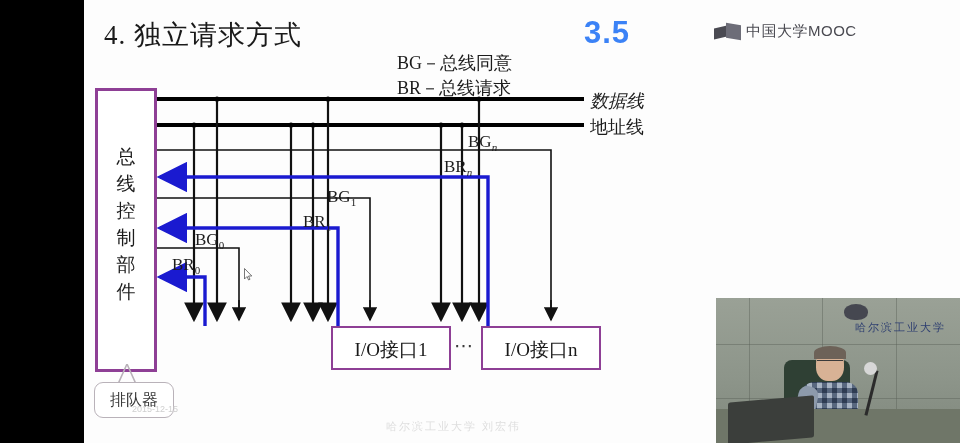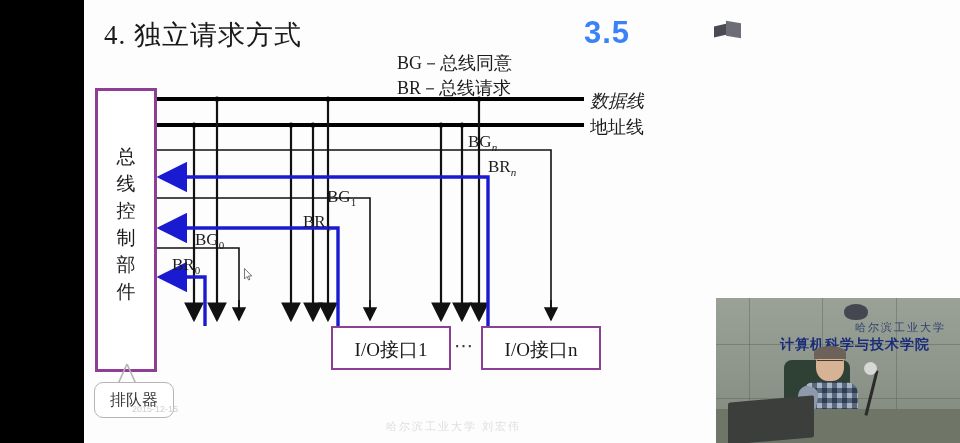--- a/index.html
+++ b/index.html
@@ -48,21 +48,21 @@
 
   
   .wl{font-size:17px;color:#1c1c1c;}
   .wl sub{font-size:11px;}
   .wl i{font-style:italic;}
   #bg0{left:111px;top:231px;}
   #br0{left:88px;top:256px;}
   #bg1{left:243px;top:188px;}
   #br1{left:219px;top:213px;text-align:center;}
   #bgn{left:384px;top:133px;}
-  #brn{left:360px;top:158px;margin-left:44px;}
+  #brn{left:360px;top:158px;}
 
   #footer{left:302px;top:421px;font-size:11px;color:#dedede;font-family:"Liberation Sans",sans-serif;letter-spacing:2px;}
 
   svg#wires{position:absolute;left:0;top:0;width:876px;height:443px;pointer-events:none;}
 
   
   #cursor{position:absolute;left:160px;top:268px;width:9px;height:13px;}
 
   
   #video{position:absolute;left:632px;top:298px;width:290px;height:145px;overflow:hidden;background:#8e9187;}
@@ -93,20 +93,21 @@
   <div id="slide">
 
     <div class="t" id="title">4. 独立请求方式</div>
     <div class="t" id="sect">3.5</div>
 
     <div id="mooc">
       <span class="bk">
           <i class="a"></i>
           <i class="b"></i>
         </span>
+      <span class="lbl">中国大学MOOC</span>
     </div>
 
     <div class="t" id="lg2">BR－总线请求</div>
     <div class="t" id="lg1">BG－总线同意</div>
 
     <div class="t" id="dl">数据线</div>
     <div class="t" id="al">地址线</div>
 
     <svg id="wires" viewBox="0 0 876 443">
       <defs>
@@ -210,21 +211,20 @@
     <div id="video">
       <div id="vwall"></div>
       <div class="seam" style="left:33px;top:0;width:1px;height:145px;"></div>
       <div class="seam" style="left:106px;top:0;width:1px;height:145px;"></div>
       <div class="seam" style="left:180px;top:0;width:1px;height:145px;"></div>
 
       <div class="seam" style="left:0;top:46px;width:290px;height:1px;"></div>
       <div class="seam" style="left:0;top:100px;width:290px;height:1px;"></div>
       <div id="crest"></div>
       <div id="vtext1">哈尔滨工业大学</div>
-      <div id="vtext2">计算机科学与技术学院</div>
       <div id="chair"></div>
       <div id="person">
         <div id="torso"></div>
         <div id="head"></div>
         <div id="hair"></div>
         <div id="glass"></div>
         <div id="arm"></div>
       </div>
       <div id="desk"></div>
       <div id="laptop"></div>

